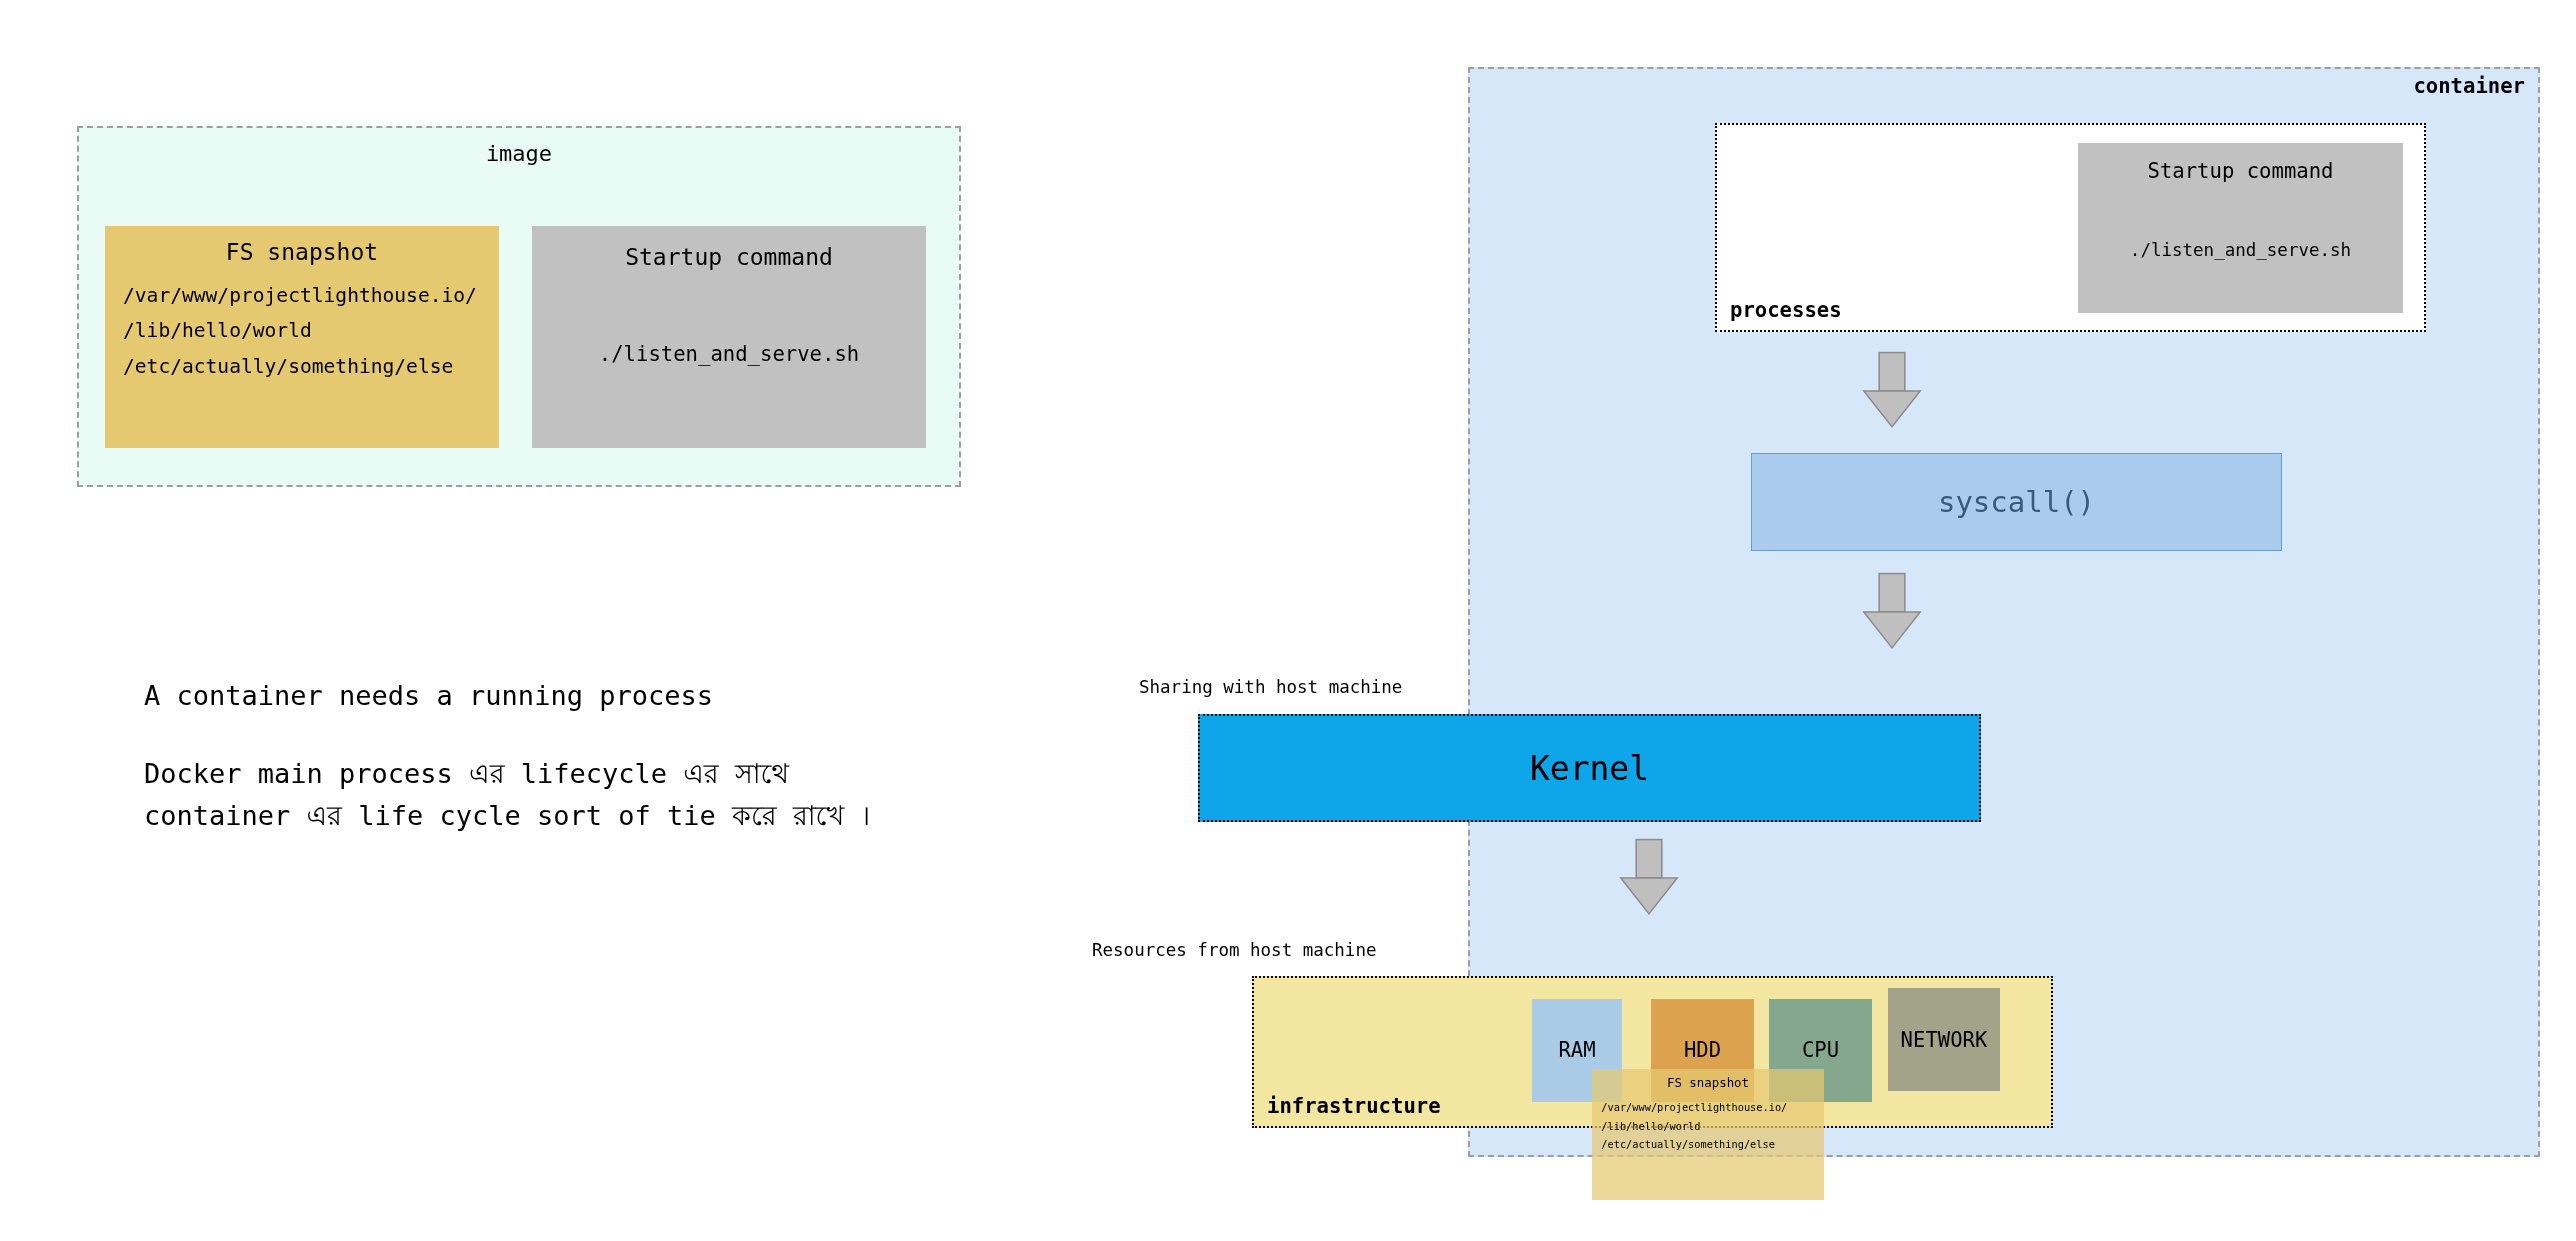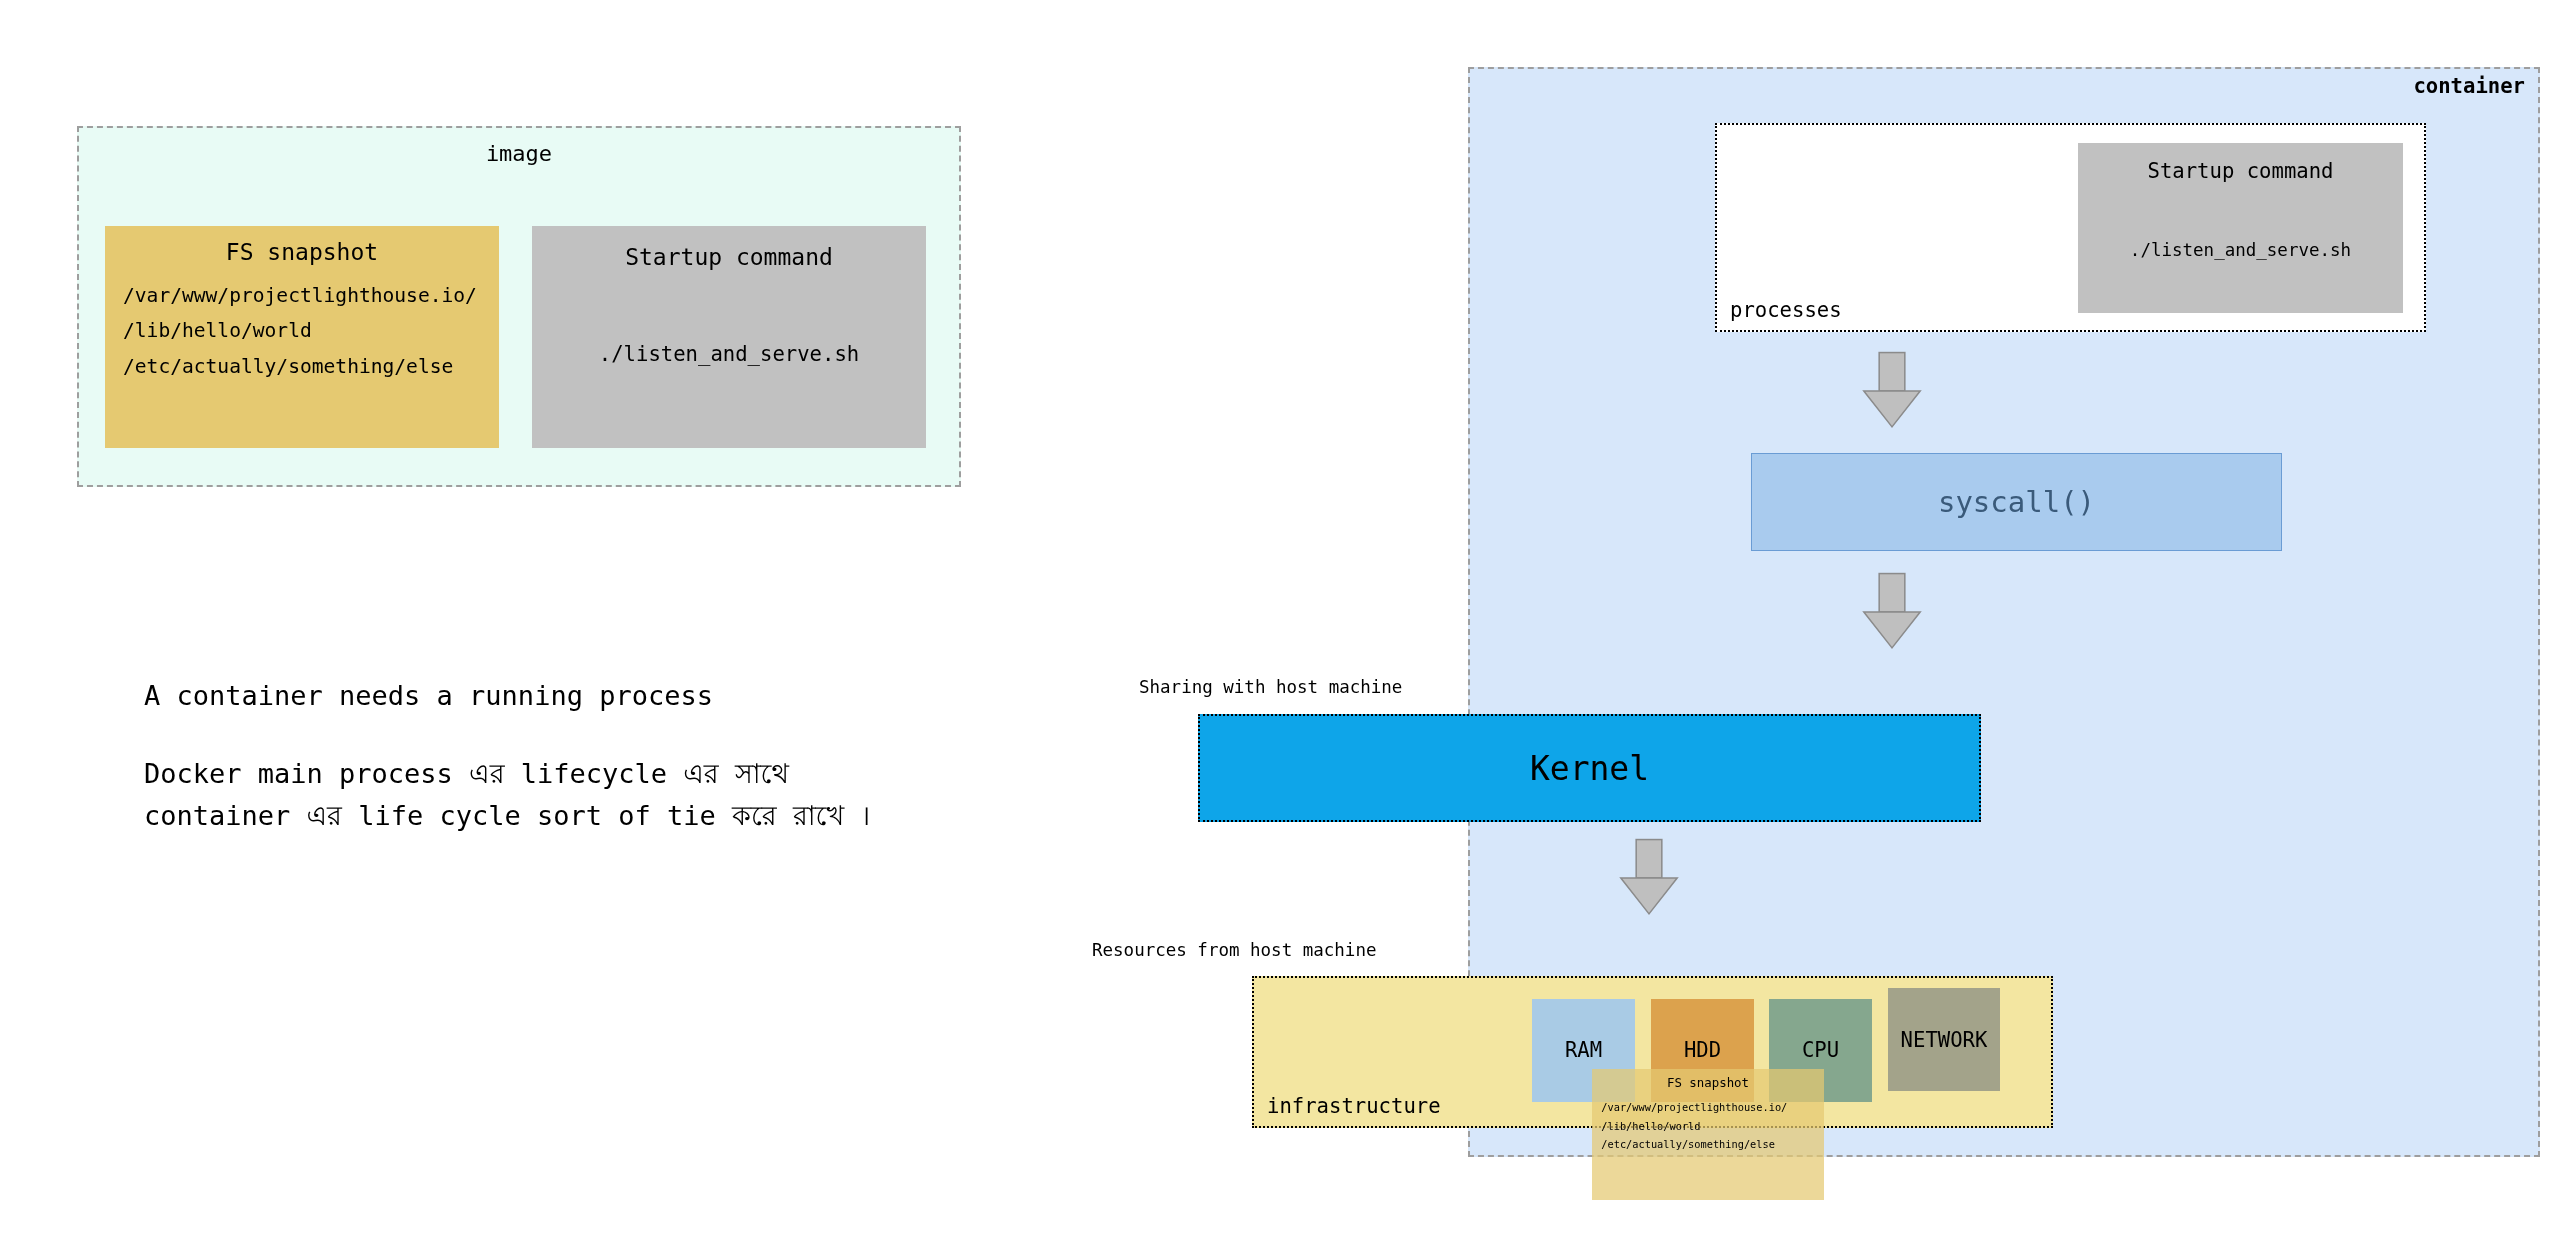--- a/index.html
+++ b/index.html
@@ -1,21 +1,21 @@
 <!DOCTYPE html>
 <html style="font-size:8.2px"><head>
 <meta charset="utf-8">
 <style>
   html,body{margin:0;padding:0;background:#fff;font-family:ui-monospace,Menlo,Consolas,monospace;color:#000}
   .canvas{position:relative;width:2591px;height:1242px}
   .box{position:absolute;box-sizing:border-box}
   .dashed{border:2.6px dashed #9e9e9e}
   .dotted{border:2.6px dotted #000}
   .label-tr{position:absolute;top:5.2px;right:13px;font-size:20.6px;font-weight:700}
-  .label-bl{position:absolute;bottom:7.7px;left:13px;font-size:20.6px;font-weight:400}
+  .label-bl{position:absolute;bottom:7.7px;left:13px;font-size:20.6px;font-weight:700}
   .title{font-size:22px;text-align:center}
   .arrow{position:absolute}
   .arrow svg{display:block}
   .small{font-size:17.5px}
   .tiny{font-size:12.4px}
   .under{}
 </style>
 </head>
 <body>
 
@@ -93,21 +93,21 @@
           <polygon points="15,80 125,80 70,150"></polygon>
         </g>
       </svg>
   </div>
 
   <div class="box small" style="left:1092px;top:940px">Resources from host machine</div>
 
   <div class="box dotted" style="left:1252px;top:976px;width:801px;height:152px;background:#f3e6a1">
     <span class="label-bl">infrastructure</span>
 
-    <div class="box" style="left:278px;top:20.6px;width:103px;height:103px;background:#a9cbe5;display:flex;align-items:center;justify-content:center">
+    <div class="box" style="left:278px;top:20.6px;width:90px;height:103px;background:#a9cbe5;display:flex;align-items:center;justify-content:center">
       <span style="font-size:20.6px">RAM</span>
     </div>
     <div class="box" style="left:397px;top:20.6px;width:103px;height:103px;background:#dca24d;display:flex;align-items:center;justify-content:center">
       <span style="font-size:20.6px">HDD</span>
     </div>
     <div class="box" style="left:515px;top:20.6px;width:103px;height:103px;background:#85a78e;display:flex;align-items:center;justify-content:center">
       <span style="font-size:20.6px">CPU</span>
     </div>
     <div class="box" style="left:634px;top:10.3px;width:112px;height:103px;background:#a3a38a;display:flex;align-items:center;justify-content:center;text-align:center">
       <span style="font-size:20.6px;word-break:break-all;padding:0 10.3px">NETWORK</span>

